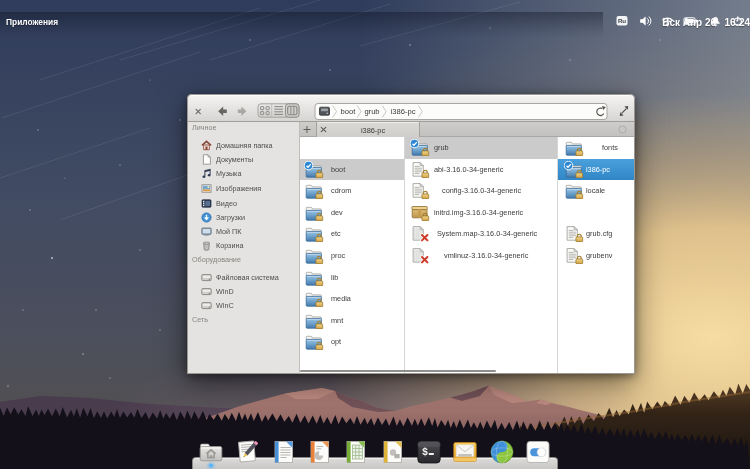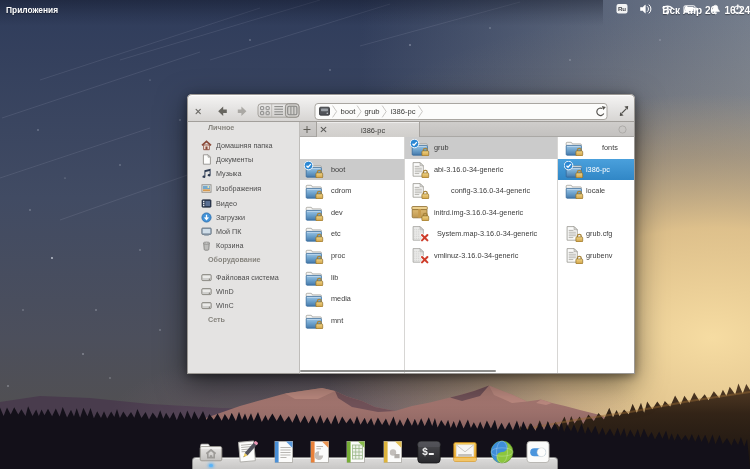--- a/index.html
+++ b/index.html
@@ -1,24 +1,24 @@
 <!DOCTYPE html>
 <html><head><meta charset="utf-8">
 <style>
 *{margin:0;padding:0;box-sizing:border-box}
 html,body{width:750px;height:469px;overflow:hidden}
 body{font-family:"Liberation Sans",sans-serif;position:relative;background:#3a4660}
 .abs{position:absolute}
 #wall{position:absolute;left:0;top:0}
-#panel{position:absolute;left:0;top:0;width:603px;height:26px;background:linear-gradient(rgba(10,14,28,.38),rgba(10,14,28,.12) 60%,rgba(10,14,28,0));color:#fff;font-size:8.4px;font-weight:bold}
+#panel{position:absolute;left:0;top:12px;width:603px;height:26px;background:linear-gradient(rgba(10,14,28,.38),rgba(10,14,28,.12) 60%,rgba(10,14,28,0));color:#fff;font-size:8.4px;font-weight:bold}
 #panel .t{position:absolute;top:5px;text-shadow:0 1px 1px rgba(0,0,0,.4)}
 #win{position:absolute;left:187px;top:94px;width:448px;height:280px;border-radius:5px 5px 2px 2px;box-shadow:0 10px 30px rgba(0,0,0,.5),0 2px 8px rgba(0,0,0,.4);background:#fff}
 #tbar{position:absolute;left:0;top:0;width:448px;height:28px;border-radius:5px 5px 0 0;background:linear-gradient(#f5f4f3,#e7e6e5 45%,#d7d5d3);border:1px solid #9b9894;border-bottom:1px solid #a29f9b;box-shadow:inset 0 1px 0 rgba(255,255,255,.8)}
 #sbar{position:absolute;left:0;top:28px;width:113px;height:252px;background:#e4e3e2;border-left:1px solid #9b9894;border-right:1px solid #bfbdba;border-bottom:1px solid #9b9894;font-size:7.2px;color:#4e4e4e}
-#sbar .hd{position:absolute;left:20px;font-weight:bold;color:#87857f;font-size:7.2px}
+#sbar .hd{position:absolute;left:4px;font-weight:normal;color:#87857f;font-size:7.2px}
 #sbar .it{position:absolute;left:13px;display:flex;align-items:center;gap:4px;white-space:nowrap}
 #tabs{position:absolute;left:113px;top:28px;width:335px;height:15px;background:linear-gradient(#cfcdcb,#c3c1bf);border-right:1px solid #9b9894;border-bottom:1px solid #aaa8a5}
 #cols{position:absolute;left:113px;top:43px;width:335px;height:237px;background:#fff;border-right:1px solid #9b9894;border-bottom:1px solid #9b9894;overflow:hidden}
 .fcol{position:absolute;top:0;height:237px}
 .frow{position:absolute;left:0;right:0;height:21.5px;display:flex;align-items:center;white-space:nowrap;font-size:7.3px;color:#3c3c3c}
 .frow svg{flex:0 0 auto}
 .fname{margin-left:7px}
 #dock{position:absolute;left:192px;top:457px;width:366px;height:12px;background:linear-gradient(#dcdbda,#c8c7c6);border:1px solid rgba(70,70,70,.5);border-bottom:none;border-radius:4px 4px 0 0;box-shadow:inset 0 1px 0 rgba(255,255,255,.55)}
 .dicon{position:absolute;width:28px;height:28px;top:438px}
 .dicon svg{width:28px;height:28px}
@@ -383,20 +383,27 @@
           </svg>
           <span class="fname">media</span>
         </div>
       <div class="frow" style="top:172.4px">
           <svg width="20" height="17" style="margin-left:4px">
             <use href="#fo" x="1.5" y="2"></use>
             <use href="#lk" x="11" y="8.5"></use>
           </svg>
           <span class="fname">mnt</span>
         </div>
+      <div class="frow" style="top:193.95px">
+          <svg width="20" height="17" style="margin-left:4px">
+            <use href="#fo" x="1.5" y="2"></use>
+            <use href="#lk" x="11" y="8.5"></use>
+          </svg>
+          <span class="fname">opt</span>
+        </div>
     </div>
     <div class="abs" style="left:104px;top:0;bottom:0;width:1px;background:#d7d6d4"></div>
     <div class="fcol" style="left:105px;width:152px">
       <div class="frow sel" style="top:0">
           <svg width="20" height="17" style="margin-left:5px">
             <use href="#fo" x="1.5" y="2"></use>
             <use href="#lk" x="11" y="8.5"></use>
             <use href="#ck" x="0" y="0"></use>
           </svg>
           <span class="fname" style="margin-left:4px">grub</span>
@@ -406,42 +413,42 @@
             <use href="#dc" x="2.5" y="1"></use>
             <use href="#lk" x="11" y="8.5"></use>
           </svg>
           <span class="fname" style="margin-left:4px">abi-3.16.0-34-generic</span>
         </div>
       <div class="frow" style="top:43.1px">
           <svg width="20" height="17" style="margin-left:5px">
             <use href="#dc" x="2.5" y="1"></use>
             <use href="#lk" x="11" y="8.5"></use>
           </svg>
-          <span class="fname" style="margin-left:21px">config-3.16.0-34-generic</span>
+          <span class="fname" style="margin-left:12px">config-3.16.0-34-generic</span>
         </div>
       <div class="frow" style="top:64.65px">
           <svg width="20" height="17" style="margin-left:5px">
             <use href="#pk" x="1.5" y="2"></use>
             <use href="#lk" x="11" y="8.5"></use>
           </svg>
           <span class="fname" style="margin-left:4px">initrd.img-3.16.0-34-generic</span>
         </div>
       <div class="frow" style="top:86.2px">
           <svg width="20" height="17" style="margin-left:5px">
             <use href="#bp" x="2.5" y="1"></use>
             <use href="#rx" x="10.5" y="8.5"></use>
           </svg>
           <span class="fname" style="">System.map-3.16.0-34-generic</span>
         </div>
       <div class="frow" style="top:107.75px">
           <svg width="20" height="17" style="margin-left:5px">
             <use href="#bp" x="2.5" y="1"></use>
             <use href="#rx" x="10.5" y="8.5"></use>
           </svg>
-          <span class="fname" style="margin-left:4px">vmlinuz-3.16.0-34-generic</span>
+          <span class="fname" style="margin-left:14px">vmlinuz-3.16.0-34-generic</span>
         </div>
     </div>
     <div class="abs" style="left:257px;top:0;bottom:0;width:1px;background:#d7d6d4"></div>
     <div class="fcol" style="left:258px;width:77px">
       <div class="frow" style="top:0">
           <svg width="20" height="17" style="margin-left:6px">
             <use href="#fo" x="1.5" y="2"></use>
             <use href="#lk" x="11" y="8.5"></use>
           </svg>
           <span class="fname" style="margin-left:18px">fonts</span>

